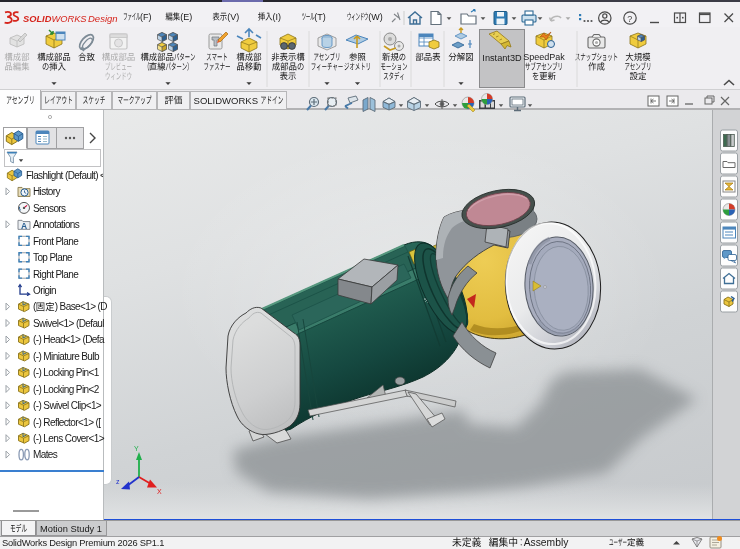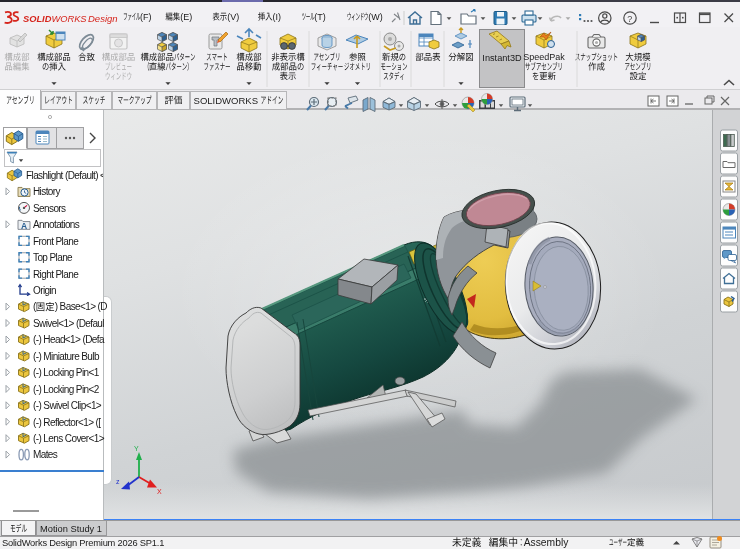--- a/index.html
+++ b/index.html
@@ -1,16 +1,16 @@
 <!DOCTYPE html>
 <html><head><meta charset="utf-8"><style>
 html,body{margin:0;padding:0}
 body{width:740px;height:549px;overflow:hidden;font-family:"Liberation Sans",sans-serif}
 svg text{font-family:"Liberation Sans",sans-serif}
-#w{position:relative;width:740px;height:549px;background:#3b82f6}
+#w{position:relative;width:740px;height:549px;background:#1d4ed8}
 </style></head><body>
 <div id="w">
 
 <div style="position:absolute;left:0;top:0;width:740px;height:2px;background:#26262e"></div>
 <div style="position:absolute;left:222px;top:0;width:41px;height:2px;background:#6b6aac"></div>
 <div style="position:absolute;left:490px;top:0;width:250px;height:2px;background:#3c3c46"></div>
 <div style="position:absolute;left:0;top:2px;width:740px;height:25px;background:#f2f1f4"></div>
 <div style="position:absolute;left:0;top:27px;width:740px;height:62px;background:#f0eff2;border-bottom:1px solid #d0d0d2"></div>
 <div style="position:absolute;left:479px;top:29px;width:46px;height:59px;background:#c3c3c5;border:1px solid #8a8a8c;box-sizing:border-box"></div>
 <div style="position:absolute;left:0;top:90px;width:740px;height:20px;background:#ebeaed"></div>

